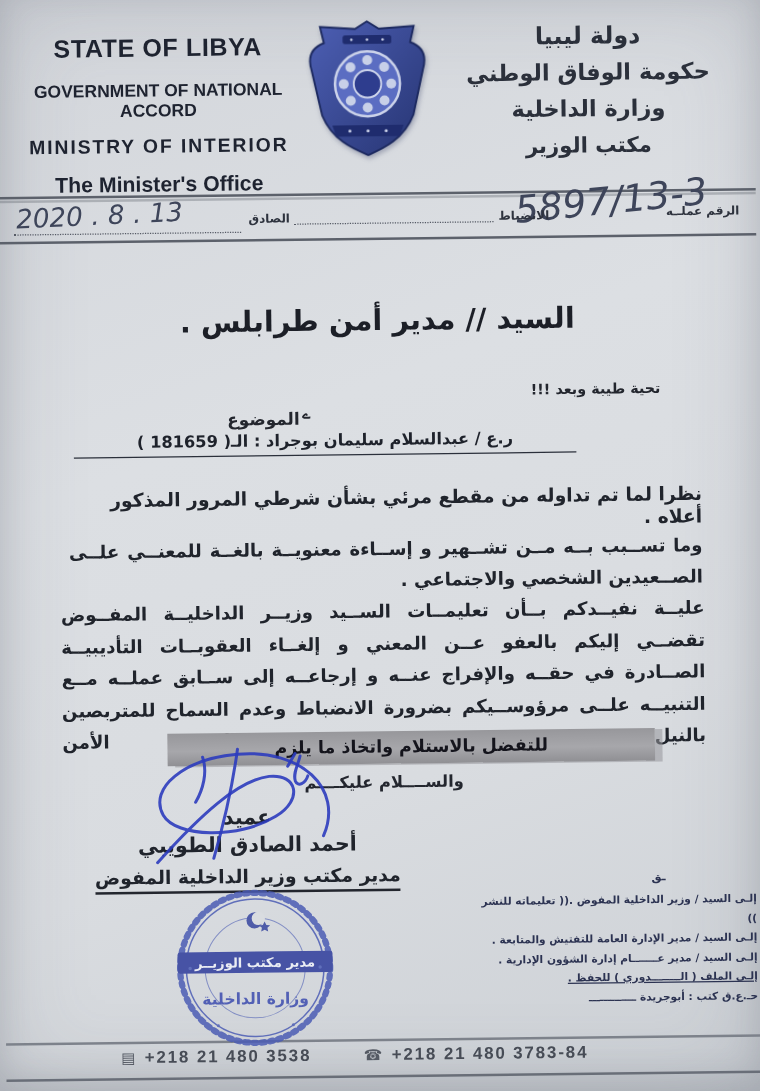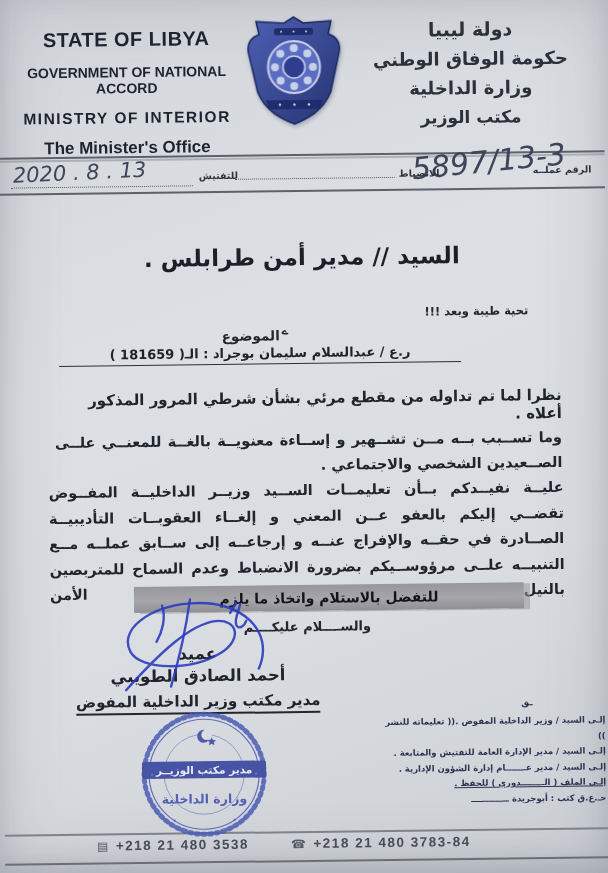--- a/index.html
+++ b/index.html
@@ -31,21 +31,21 @@
   .rule-mid{top:190px;height:2px;}
   .ref-label{font-size:9.5px;font-weight:bold;direction:rtl;color:#2e333e;}
   .hand{font-style:italic;color:#3e455a;white-space:nowrap;}
   .dotline{border-bottom:1.6px dotted #565b66;height:1px;}
   
   .recipient{left:118px;top:244px;width:372px;text-align:center;direction:rtl;
              font-size:23px;font-weight:bold;color:#1c1f27;}
   .greeting{left:408px;top:306px;width:140px;text-align:center;direction:rtl;
             font-size:11.5px;font-weight:bold;}
   .subject-label{left:183px;top:327px;display:flex;direction:ltr;align-items:flex-start;gap:2px;
-                 font-size:13.5px;font-weight:bold;margin-left:40px;}
+                 font-size:13.5px;font-weight:bold;}
   .subject-label .mark{font-size:11px;position:relative;top:-3px;}
   .subject-line{left:60px;top:345px;width:402px;text-align:center;direction:rtl;
                 font-size:13px;font-weight:bold;color:#1e222b;
                 padding-bottom:3px;border-bottom:1.8px solid #2b303b;}
   .para{direction:rtl;color:#20242c;font-weight:bold;}
   .p1{left:55px;top:389px;width:507px;font-size:15px;text-align:right;}
   .p2{left:55px;top:428px;width:507px;font-size:14.5px;line-height:25px;text-align:justify;}
   .p3{left:48px;top:478px;width:515px;font-size:14.5px;line-height:25.5px;
       text-align:justify;text-align-last:justify;}
   .action-bar{left:132px;top:585px;width:390px;height:26px;line-height:26px;
@@ -125,21 +125,21 @@
       <div class="a4">مكتب الوزير</div>
     </div>
 
     <div class="abs rule rule-top"></div>
     <div class="abs rule rule-mid"></div>
 
     <span class="abs ref-label" style="left:536px;top:167px;">الرقم عملــه</span>
     <span class="abs hand" style="left:415px;top:146px;font-size:30px;transform:rotate(-5deg);">5897/13-3</span>
     <span class="abs ref-label" style="left:402px;top:169px;">الانضباط</span>
     <div class="abs dotline" style="left:238px;top:177px;width:160px;"></div>
-    <span class="abs ref-label" style="left:202px;top:169px;">للتفتيش</span>
+    <span class="abs ref-label" style="left:202px;top:169px;">الصادق</span>
     <span class="abs hand" style="left:16px;top:158px;font-size:21px;transform:rotate(-2deg);">2020 . 8 . 13</span>
     <div class="abs dotline" style="left:14px;top:183px;width:182px;"></div>
 
     <div class="abs recipient">السيد // مدير أمن طرابلس .</div>
     <div class="abs greeting">تحية طيبة وبعد !!!</div>
 
     <div class="abs subject-label">
       <span>الموضوع</span>
       <span class="mark">ے</span>
     </div>

